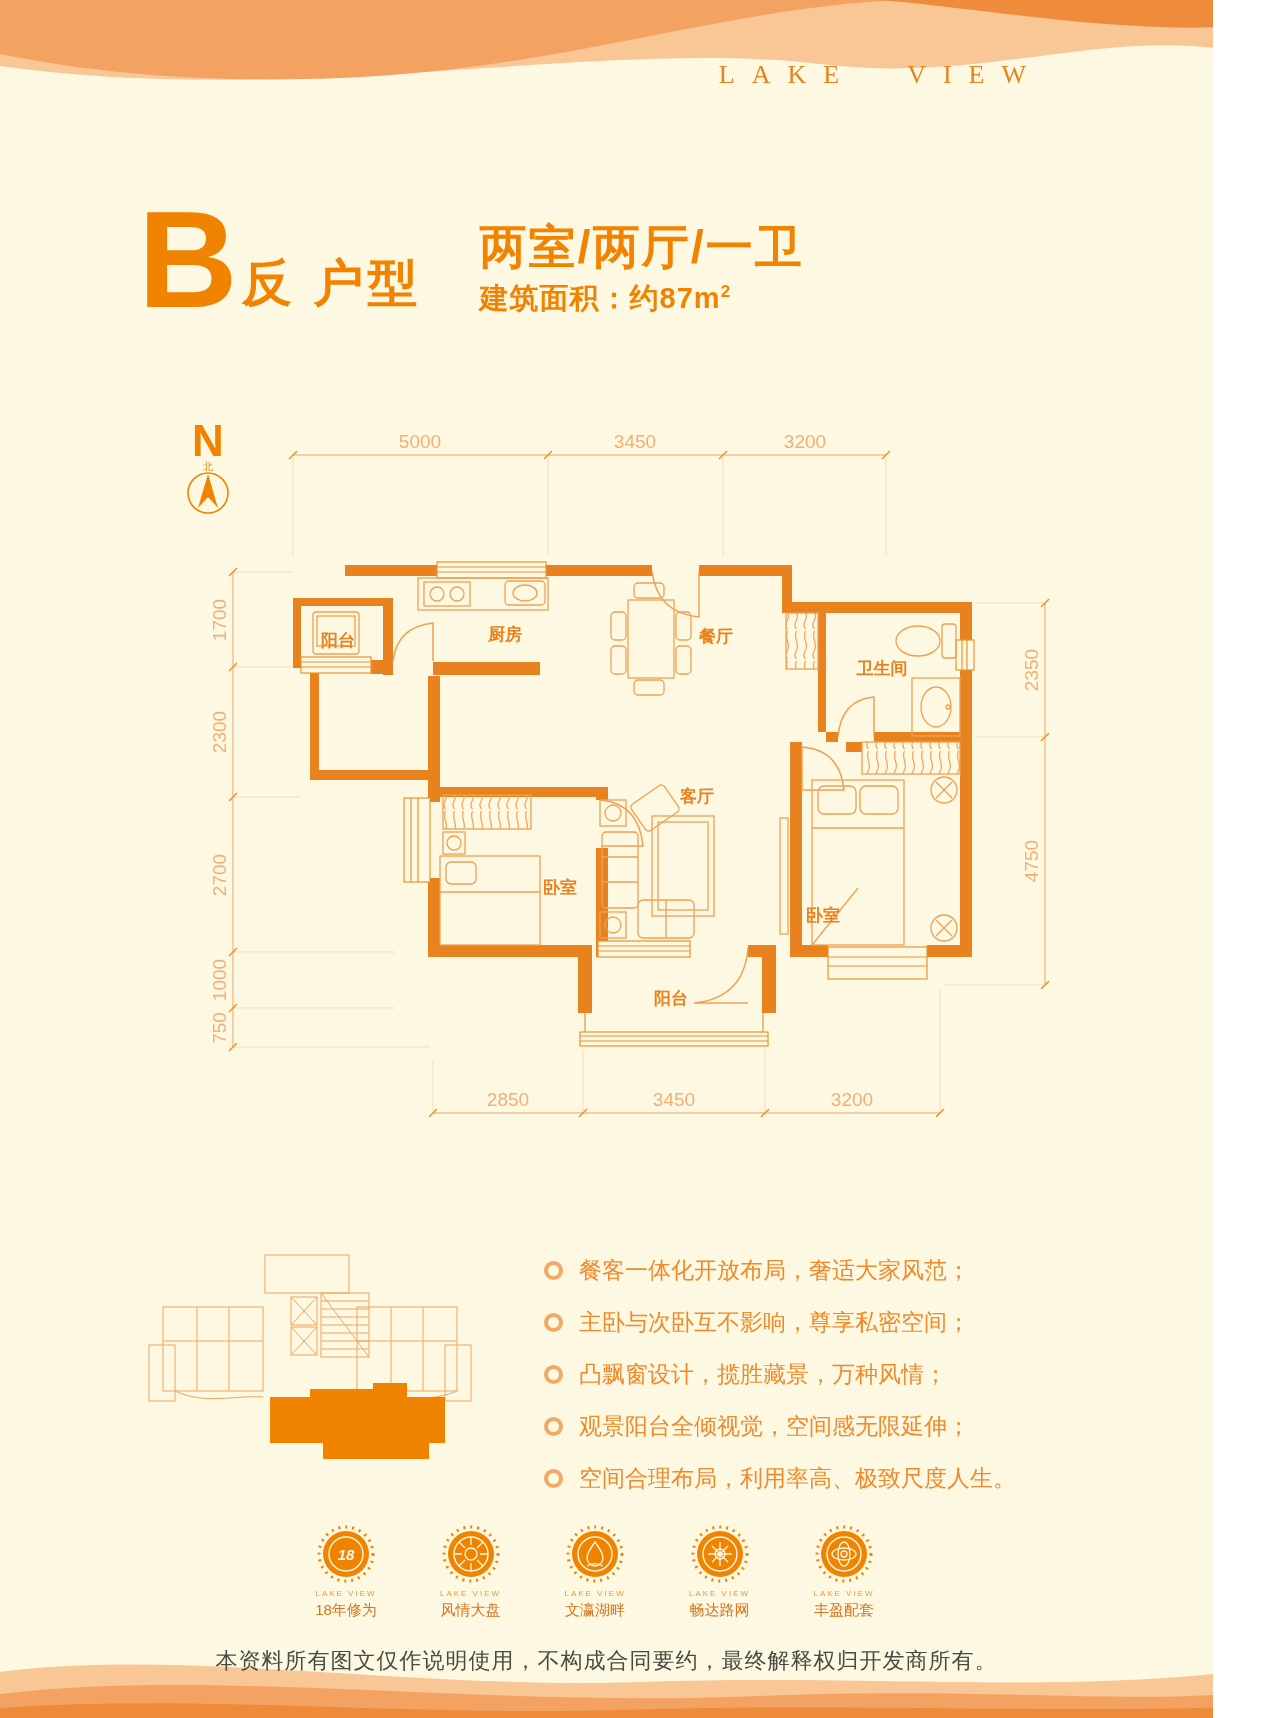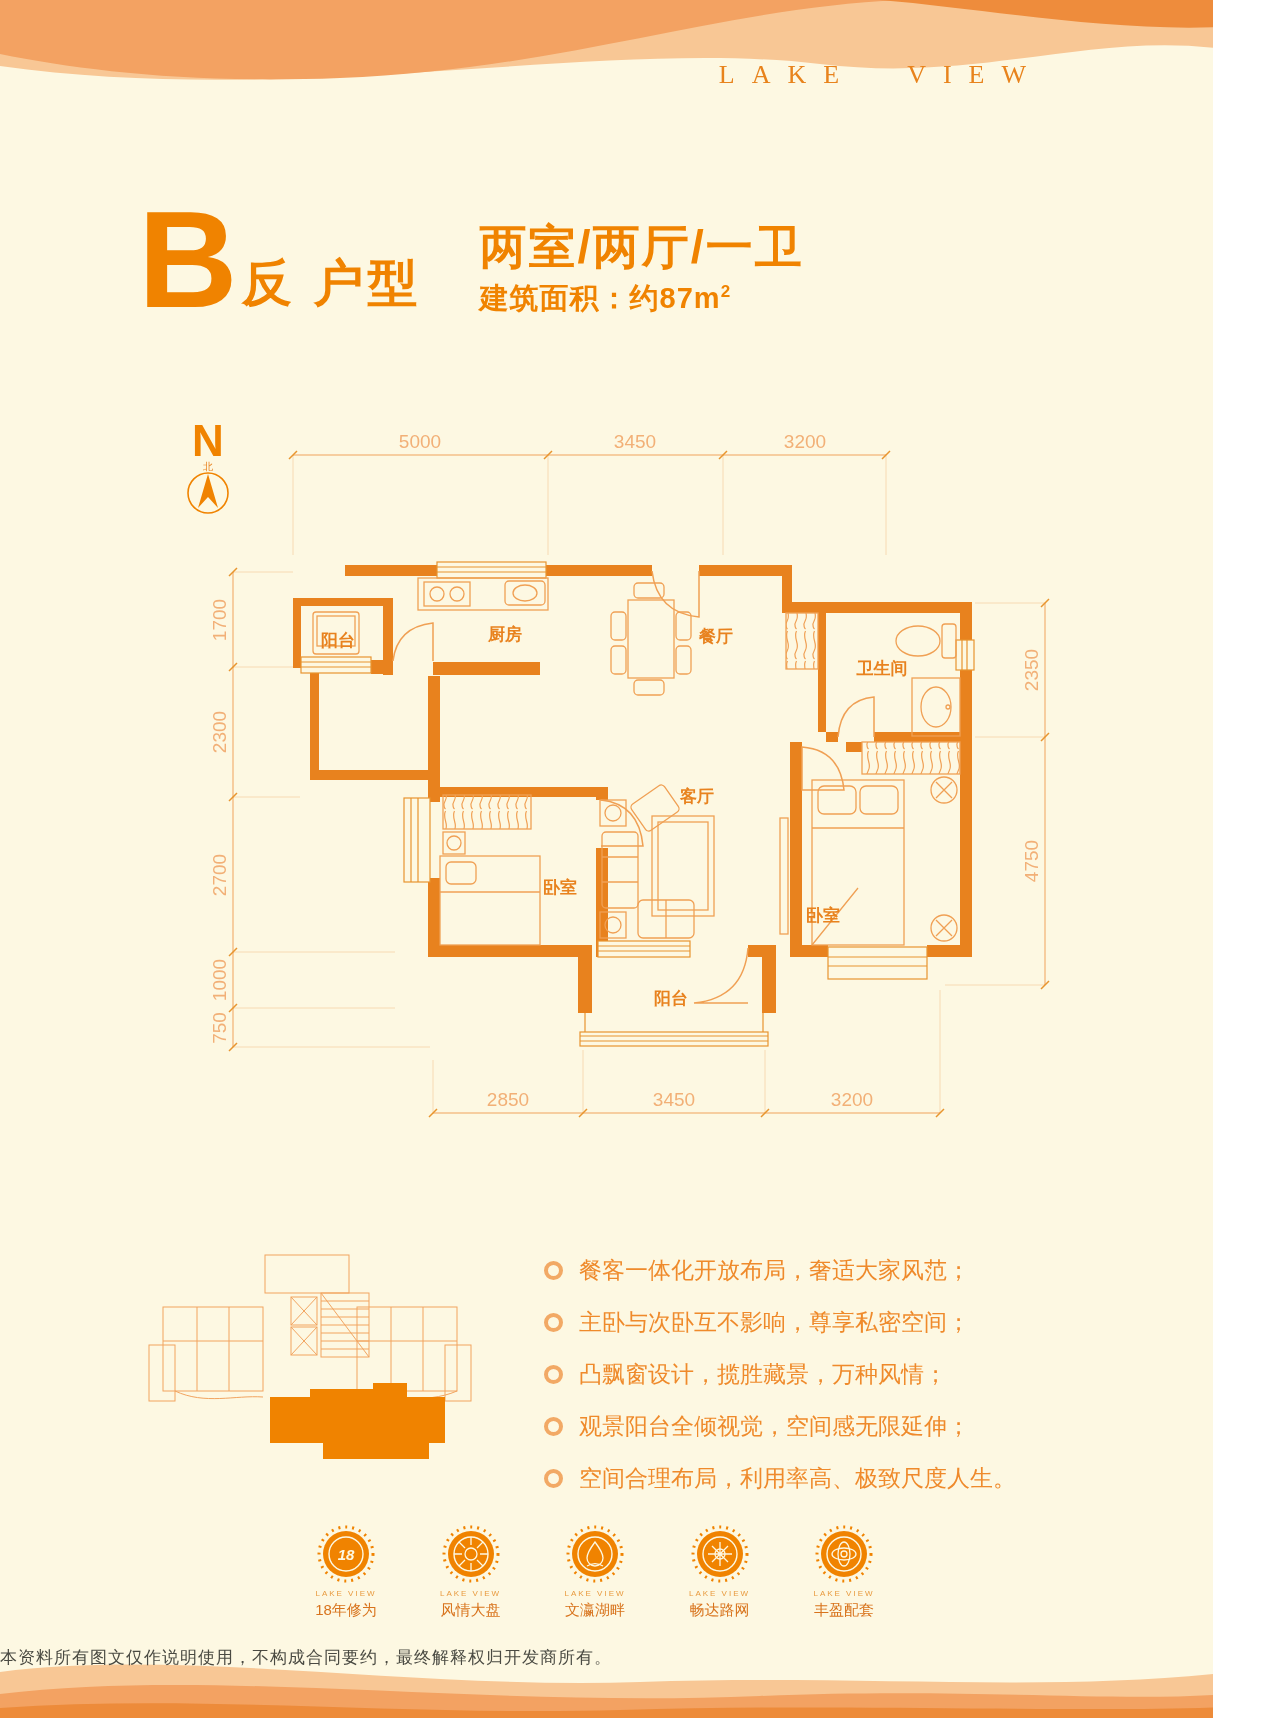--- a/index.html
+++ b/index.html
@@ -25,22 +25,22 @@
   .title-area sup{font-size:17px;}
   
   .features{position:absolute;left:532px;top:1243px;width:440px;list-style:none;margin:12px;padding:0;}
   .features li{display:flex;align-items:center;margin-bottom:21px;color:#EF8A2B;font-size:23px;white-space:nowrap;}
   .bullet{flex:0 0 auto;width:11px;height:11px;border:4px solid #F2A965;border-radius:50%;margin-right:16px;background:transparent;}
   
   .badges{position:absolute;left:288px;top:1524px;width:614px;display:flex;justify-content:space-between;}
   .badge{width:116px;display:flex;flex-direction:column;align-items:center;}
   .badge-sub{margin-top:5px;font-size:8px;letter-spacing:2px;color:#E89A3F;white-space:nowrap;}
   .badge-label{margin-top:3px;font-size:15px;font-weight:normal;color:#D8731C;white-space:nowrap;}
-  .disclaimer{position:absolute;left:0;top:1646px;width:100%;
-    color:#4A4A42;font-size:17px;letter-spacing:1px;z-index:5;}
+  .disclaimer{position:absolute;left:0;top:1646px;width:100%;text-align:center;
+    color:#4A4A42;font-size:22px;letter-spacing:1px;z-index:5;}
   .wave-top{position:absolute;left:0;top:0;width:1276px;height:140px;}
   .wave-bottom{position:absolute;left:0;top:1638px;width:1276px;height:80px;}
 </style>
 </head>
 <body>
 
 <div class="page">
 
   <svg class="wave-top" viewBox="0 0 1276 140" preserveAspectRatio="none">
     <path d="M0,0 H1276 V60 C1120,16 1000,86 820,64 C600,38 300,108 0,66 Z" fill="#F8C795"></path>

